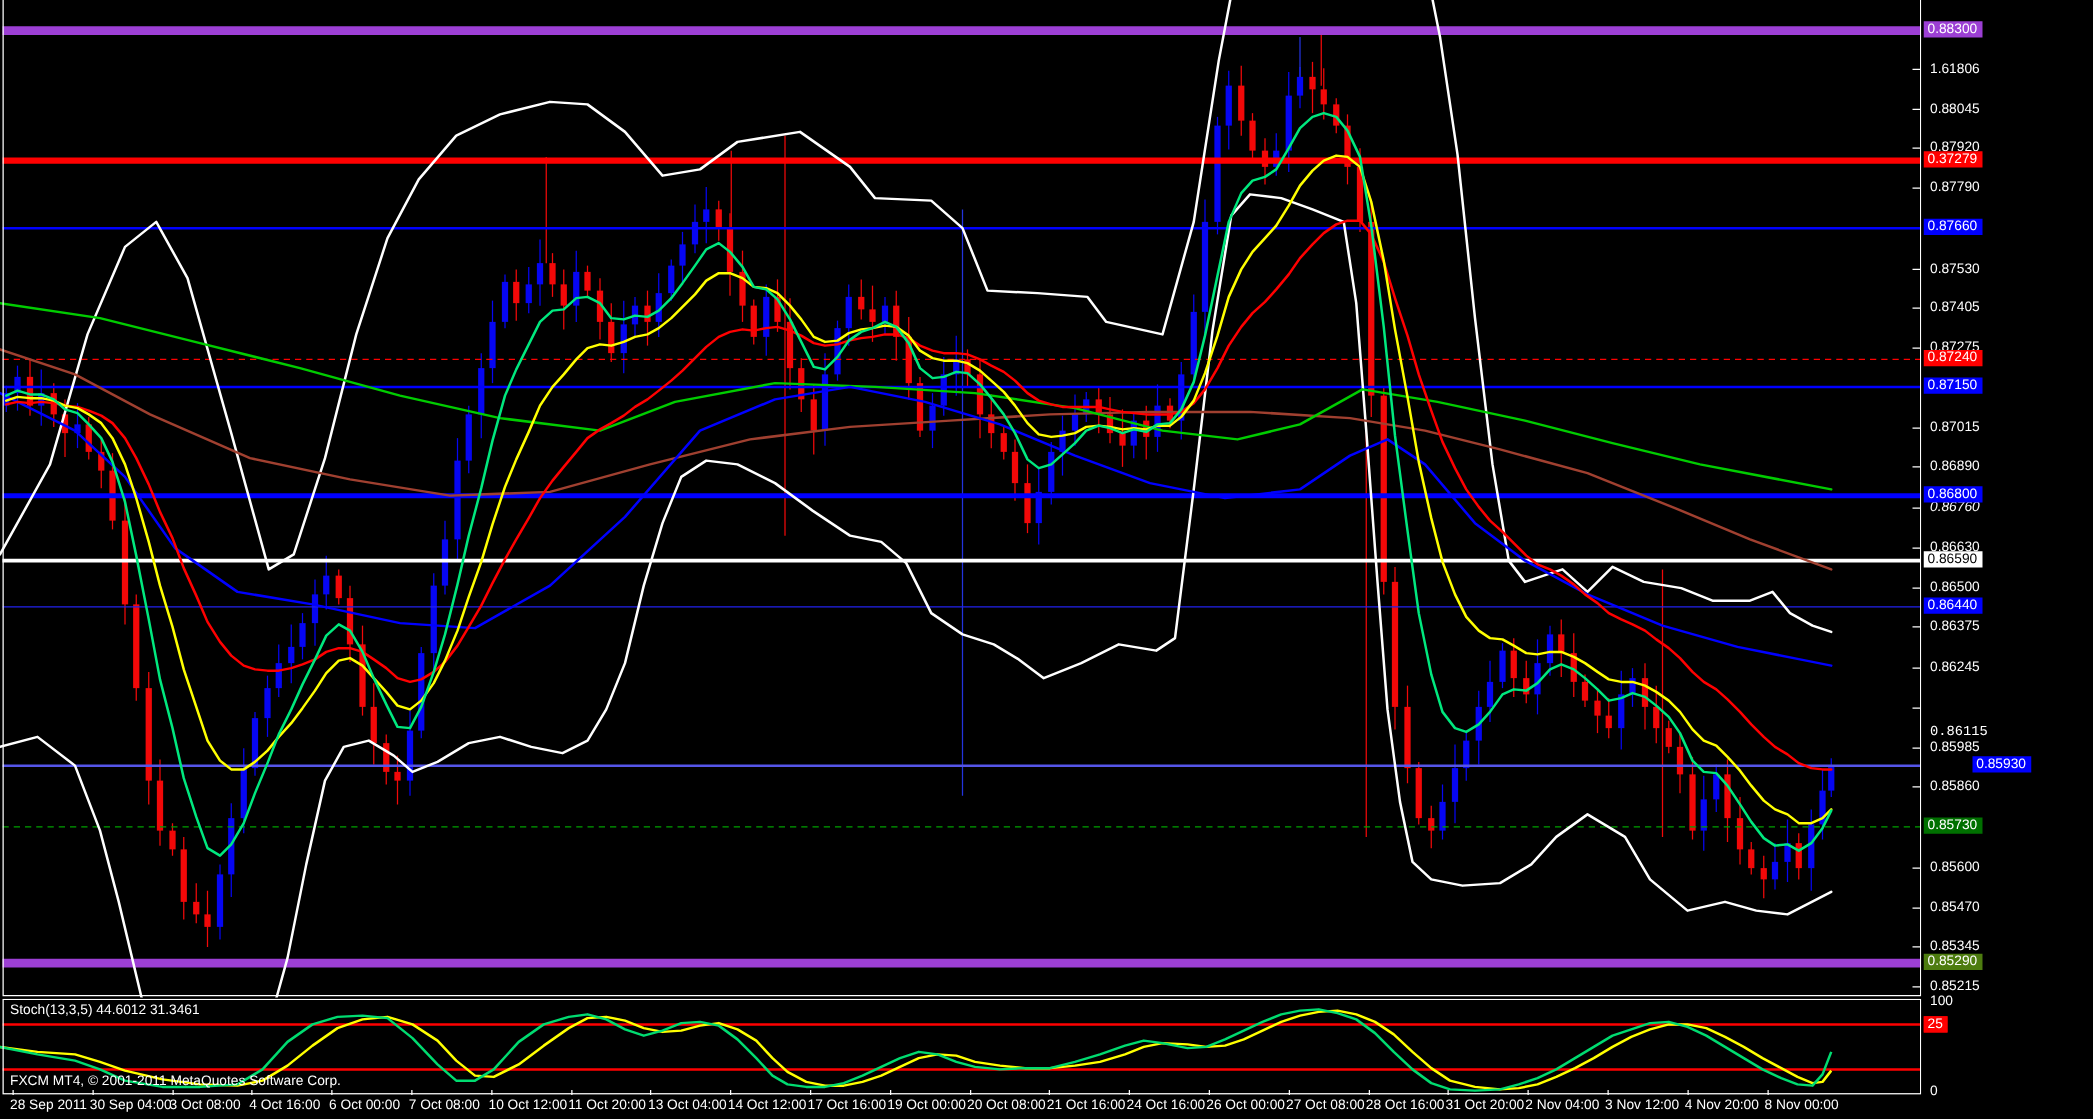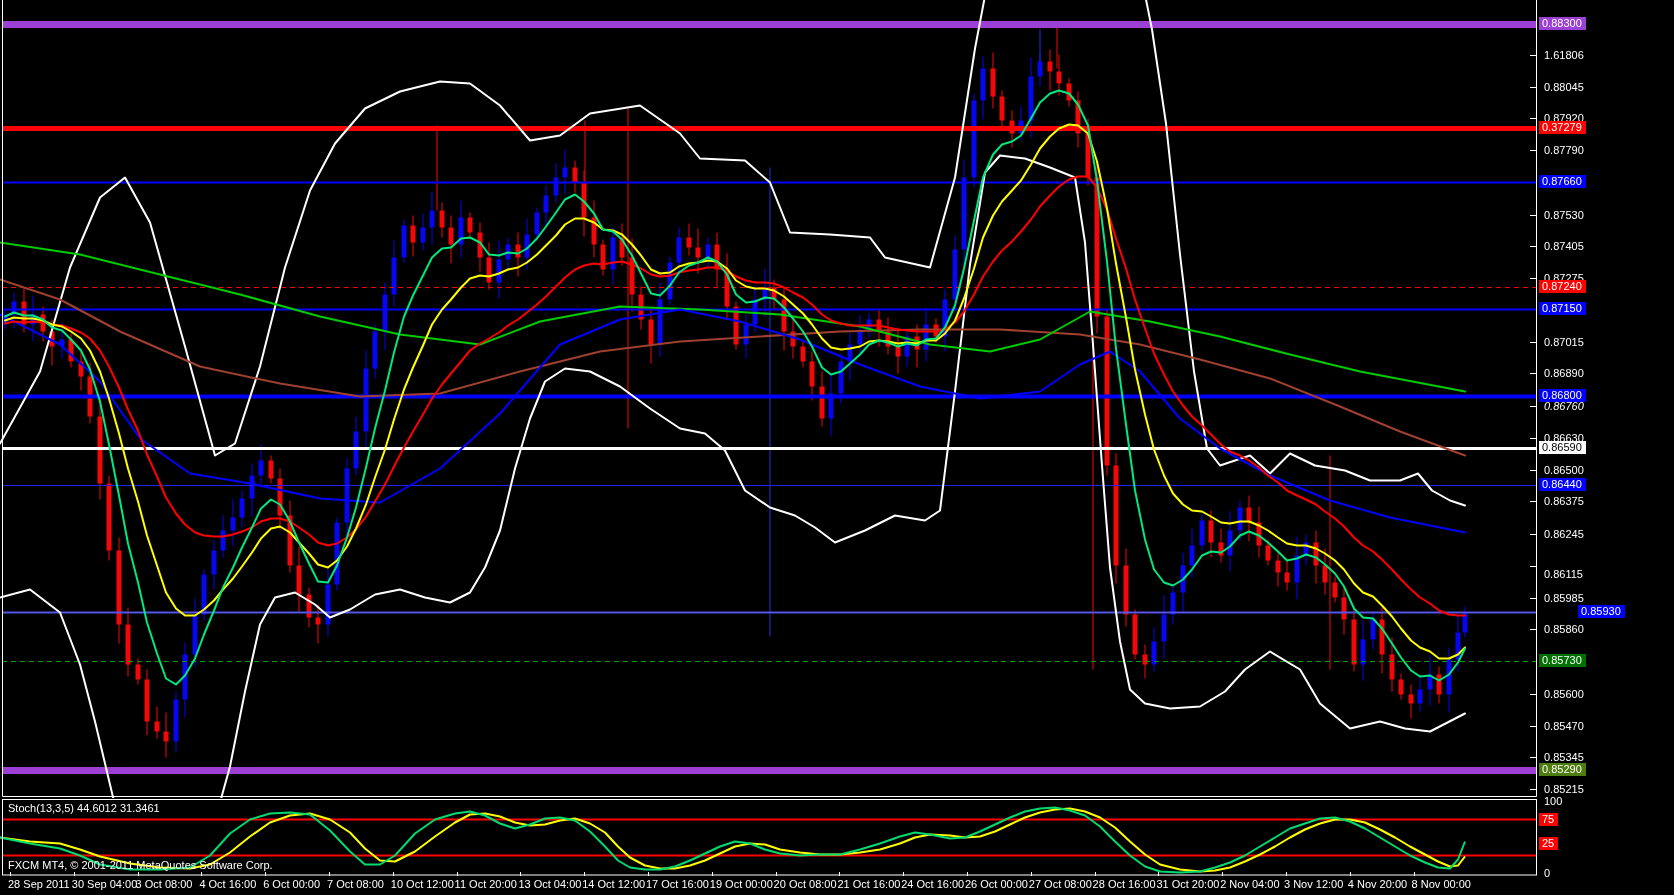--- a/index.html
+++ b/index.html
@@ -399,41 +399,41 @@
       <div class="axlabel" style="left: 6px; top: 209px;">0.87530</div>
       <div class="axlabel" style="left: 6px; top: 240px;">0.87405</div>
       <div class="axlabel" style="left: 6px; top: 272px;">0.87275</div>
       <div class="axlabel" style="left: 6px; top: 336px;">0.87015</div>
       <div class="axlabel" style="left: 6px; top: 367px;">0.86890</div>
       <div class="axlabel" style="left: 6px; top: 400px; font-style: italic;">0.86760</div>
       <div class="axlabel" style="left: 6px; top: 432px;">0.86630</div>
       <div class="axlabel" style="left: 6px; top: 464px;">0.86500</div>
       <div class="axlabel" style="left: 6px; top: 495px;">0.86375</div>
       <div class="axlabel" style="left: 6px; top: 528px;">0.86245</div>
-      <div class="axlabel" style="left: 6px; top: 568px;">0.86115</div>
+      <div class="axlabel" style="left: 6px; top: 580px; font-family: Liberation Mono, monospace;">0.86115</div>
       <div class="axlabel" style="left: 6px; top: 592px;">0.85985</div>
       <div class="axlabel" style="left: 6px; top: 623px;">0.85860</div>
       <div class="axlabel" style="left: 6px; top: 688px;">0.85600</div>
       <div class="axlabel" style="left: 6px; top: 720px;">0.85470</div>
       <div class="axlabel" style="left: 6px; top: 751px;">0.85345</div>
       <div class="axlabel" style="left: 6px; top: 783px;">0.85215</div>
       <div class="axbox" style="left: 1px; top: 17px; background: rgb(156, 63, 212); color: rgb(255, 255, 255);">0.88300</div>
       <div class="axbox" style="left: 1px; top: 121px; background: rgb(255, 0, 0); color: rgb(255, 255, 255);">0.37279</div>
       <div class="axbox" style="left: 1px; top: 175px; background: rgb(0, 0, 255); color: rgb(255, 255, 255);">0.87660</div>
       <div class="axbox" style="left: 1px; top: 280px; background: rgb(255, 0, 0); color: rgb(255, 255, 255);">0.87240</div>
       <div class="axbox" style="left: 1px; top: 302px; background: rgb(0, 0, 255); color: rgb(255, 255, 255);">0.87150</div>
       <div class="axbox" style="left: 1px; top: 389px; background: rgb(0, 0, 255); color: rgb(255, 255, 255);">0.86800</div>
       <div class="axbox" style="left: 1px; top: 441px; background: rgb(255, 255, 255); color: rgb(0, 0, 0);">0.86590</div>
       <div class="axbox" style="left: 1px; top: 478px; background: rgb(0, 0, 255); color: rgb(255, 255, 255);">0.86440</div>
       <div class="axbox" style="left: 1px; top: 605px; background: rgb(0, 0, 255); color: rgb(255, 255, 255); margin-left: 39px;">0.85930</div>
       <div class="axbox" style="left: 1px; top: 654px; background: rgb(0, 112, 0); color: rgb(255, 255, 255);">0.85730</div>
       <div class="axbox" style="left: 1px; top: 763px; background: #4d7c0f; color: rgb(255, 255, 255);">0.85290</div>
       <div class="axlabel" style="left: 6px; top: 794.5px; color: rgb(255, 255, 255);">100</div>
       <div class="axbox" style="left: 1px; top: 812.5px; background: rgb(255, 0, 0); color: rgb(255, 255, 255);">75</div>
-      <div class="axbox" style="left: 1px; top: 837px; background: rgb(255, 0, 0); color: rgb(255, 255, 255);">25</div>
+      <div class="axbox" style="left: 1px; top: 813px; background: rgb(255, 0, 0); color: rgb(255, 255, 255);">25</div>
       <div class="axlabel" style="left: 6px; top: 866.5px; color: rgb(255, 255, 255);">0</div>
     </div>
   <div id="timeaxis">
       <div class="tlabel" style="left: 8px;">28 Sep 2011</div>
       <div style="position: absolute; left: 10px; top: -4px; width: 1px; height: 4px; background: rgb(255, 255, 255);"></div>
       <div class="tlabel" style="left: 71.8px;">30 Sep 04:00</div>
       <div style="position: absolute; left: 73.8px; top: -4px; width: 1px; height: 4px; background: rgb(255, 255, 255);"></div>
       <div class="tlabel" style="left: 135.6px;">3 Oct 08:00</div>
       <div style="position: absolute; left: 137.6px; top: -4px; width: 1px; height: 4px; background: rgb(255, 255, 255);"></div>
       <div class="tlabel" style="left: 199.4px;">4 Oct 16:00</div>

